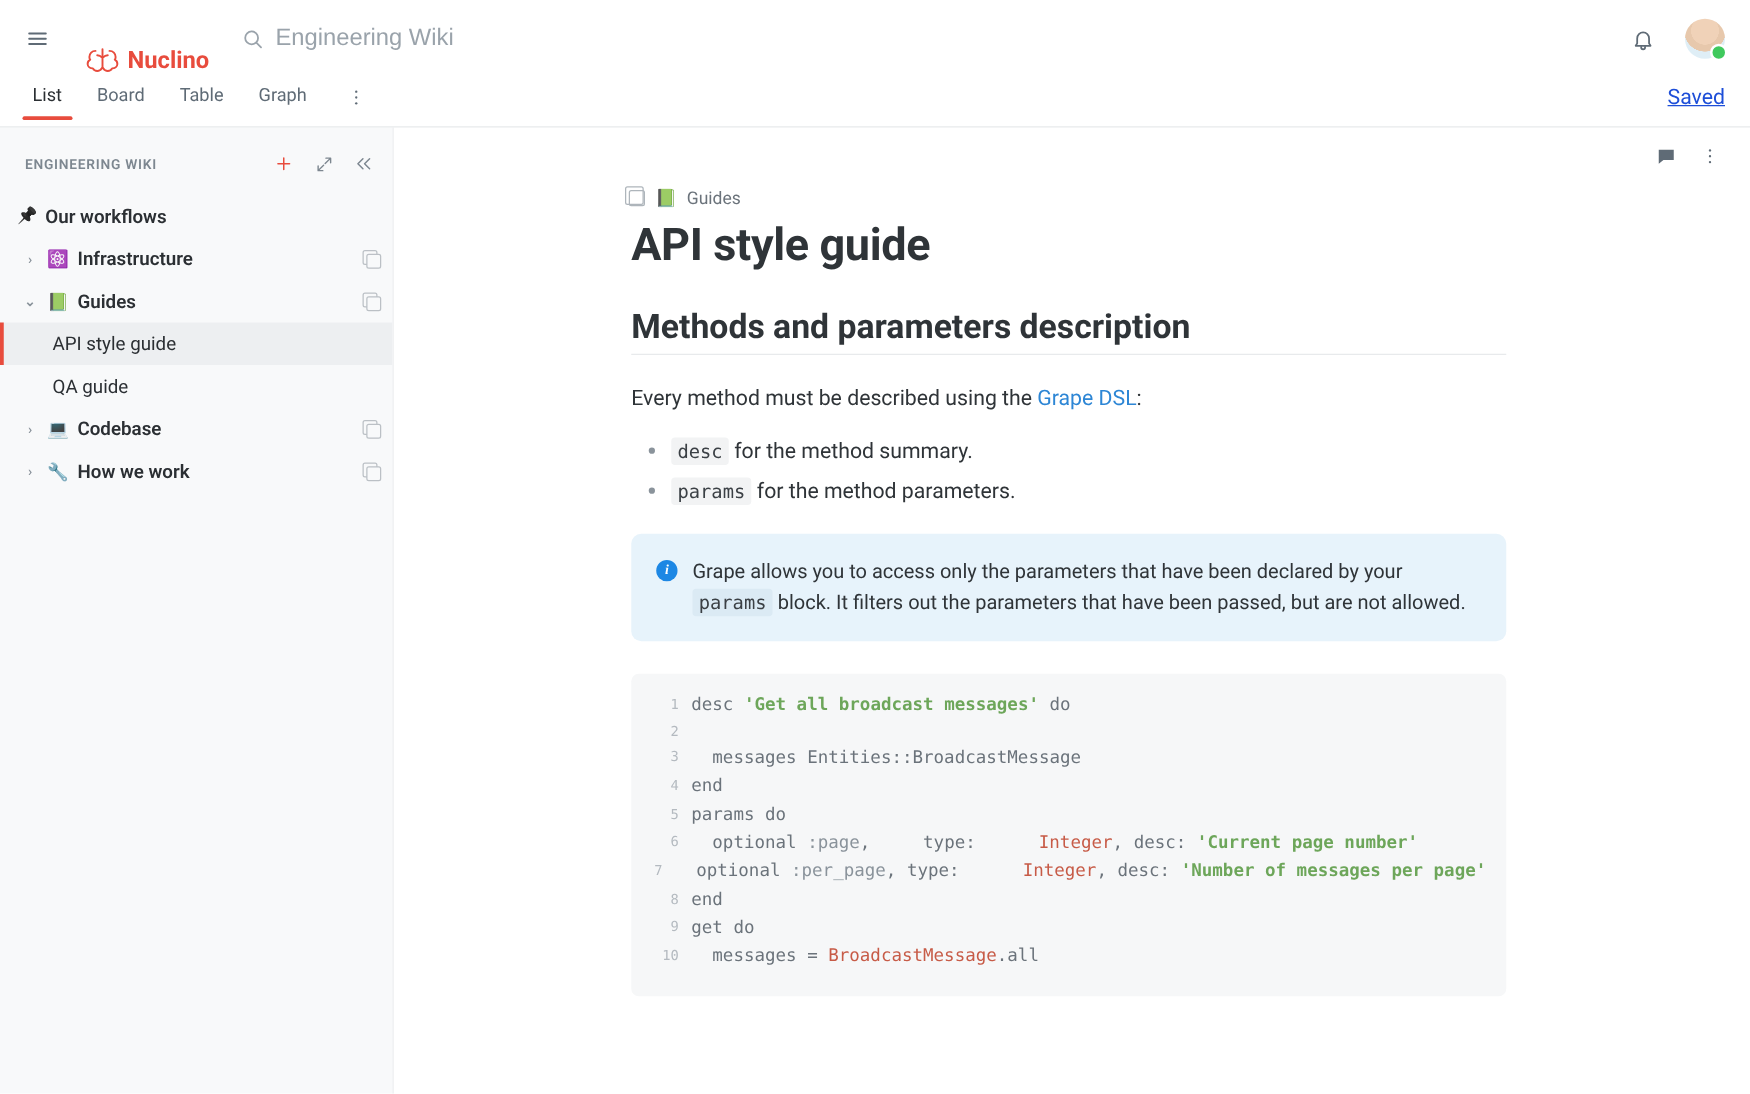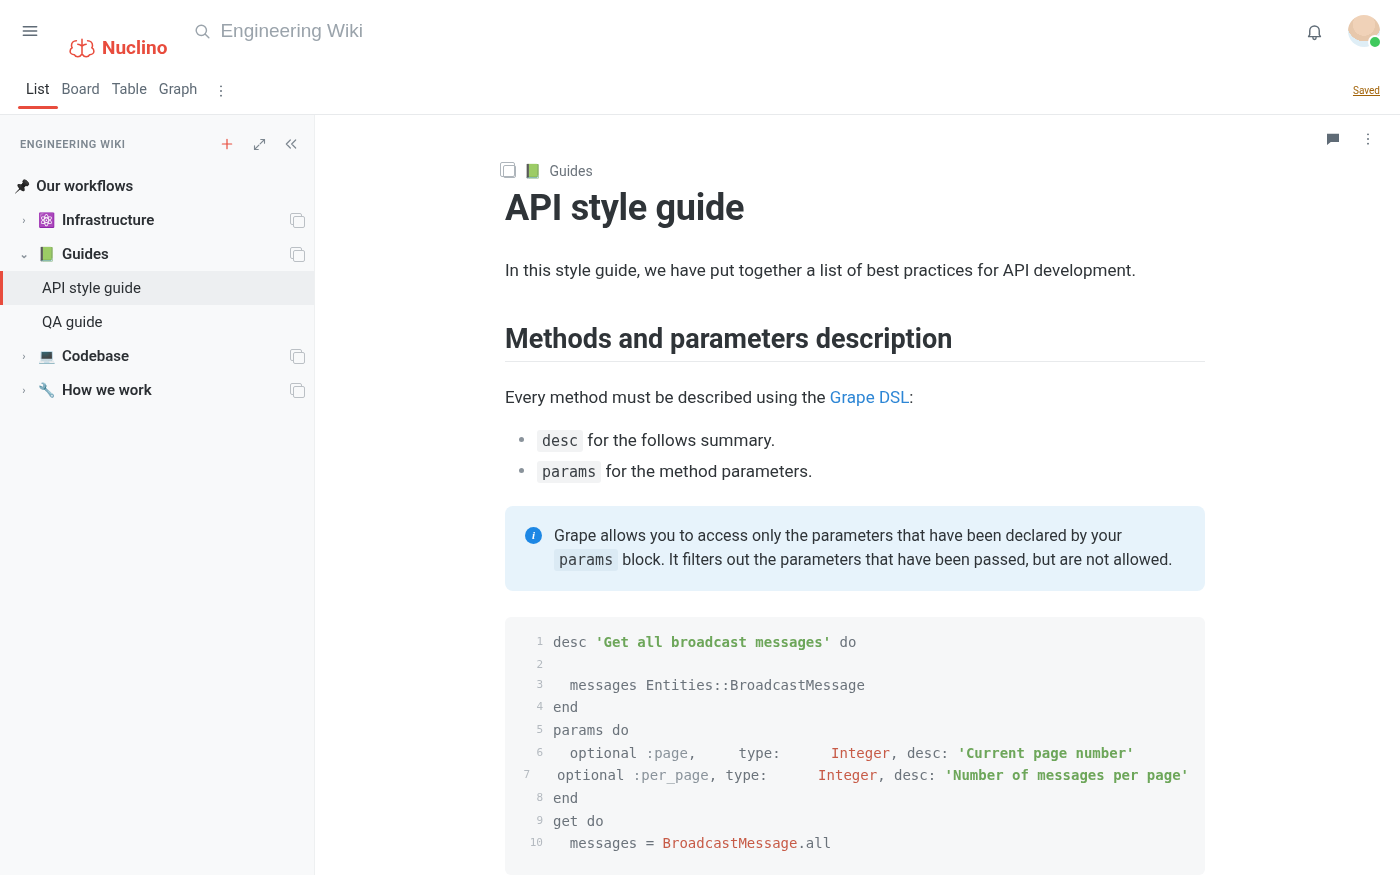--- a/index.html
+++ b/index.html
@@ -45,32 +45,31 @@
     background: radial-gradient(circle at 50% 30%, #f0d2b8 0 40%, #e7c8ac 41% 60%, #dfeef6 61% 100%);
     position: relative; margin-left: 6px; cursor: pointer;
   }
   .avatar::after {
     content: ""; position: absolute; right: -2px; bottom: -2px;
     width: 10px; height: 10px; background: #3fc95d; border: 2px solid #fff; border-radius: 50%;
   }
   
   .tabbar {
     height: 40px; border-bottom: 1px solid #e8eaec;
-    display: flex; align-items: center; padding: 0 20px 0 26px; gap: 12px;
+    display: flex; align-items: center; padding: 0 20px 0 26px; gap: 28px;
     position: relative;
-    margin-top: 13px;
   }
   .tab { color: #5f6b76; cursor: pointer; padding-bottom: 10px; font-size: 14.5px; }
   .tab.active { color: #2b2f33; position: relative; }
   .tab.active::after {
     content: ""; position: absolute; left: -8px; right: -8px; bottom: -1px;
     height: 3px; background: #e84c3d; border-radius: 2px;
   }
   .tabbar .status {
-    margin-left: auto; color: #a16207; font-size: 10px; padding-bottom: 8px; text-decoration: underline;
+    margin-left: auto; color: #1d4ed8; font-size: 17px; padding-bottom: 8px; text-decoration: underline;
   }
   
   .main { display: flex; height: calc(100% - 102px); }
   
   .sidebar {
     width: 315px; background: #f8f9fa; border-right: 1px solid #eef0f1;
     display: flex; flex-direction: column;
   }
   .side-head {
     display: flex; align-items: center; padding: 16px 10px 10px 20px; gap: 6px;
@@ -294,27 +293,26 @@
       </span>
     </div>
     <div class="content">
       <div class="doc">
         <div class="crumb">
           <span class="sq"></span>
           <span>📗</span>
           <span>Guides</span>
         </div>
         <h1 class="title">API style guide</h1>
-        <p class="intro">In this style guide, we have put together a list of best practices for API development.</p>
         <h2 class="section">Methods and parameters description</h2>
         <p class="body">
           <span>Every method must be described using the </span><a href="#" class="link">Grape DSL</a><span>:</span>
         </p>
         <ul class="bullets">
-          <li><code class="inline">desc</code><span> for the follows summary.</span></li>
+          <li><code class="inline">desc</code><span> for the method summary.</span></li>
           <li><code class="inline">params</code><span> for the method parameters.</span></li>
         </ul>
         <div class="callout">
           <span class="info">i</span>
           <div>
             <span>Grape allows you to access only the parameters that have been declared by your </span><code class="inline">params</code><span> block. It filters out the parameters that have been passed, but are not allowed.</span>
           </div>
         </div>
         <div class="codeblk" id="codeblk">
             <div class="cl"><span class="ln">1</span><span><span class="tk-kw">desc </span><span class="tk-str">'Get all broadcast messages'</span><span class="tk-kw"> do</span></span></div>

